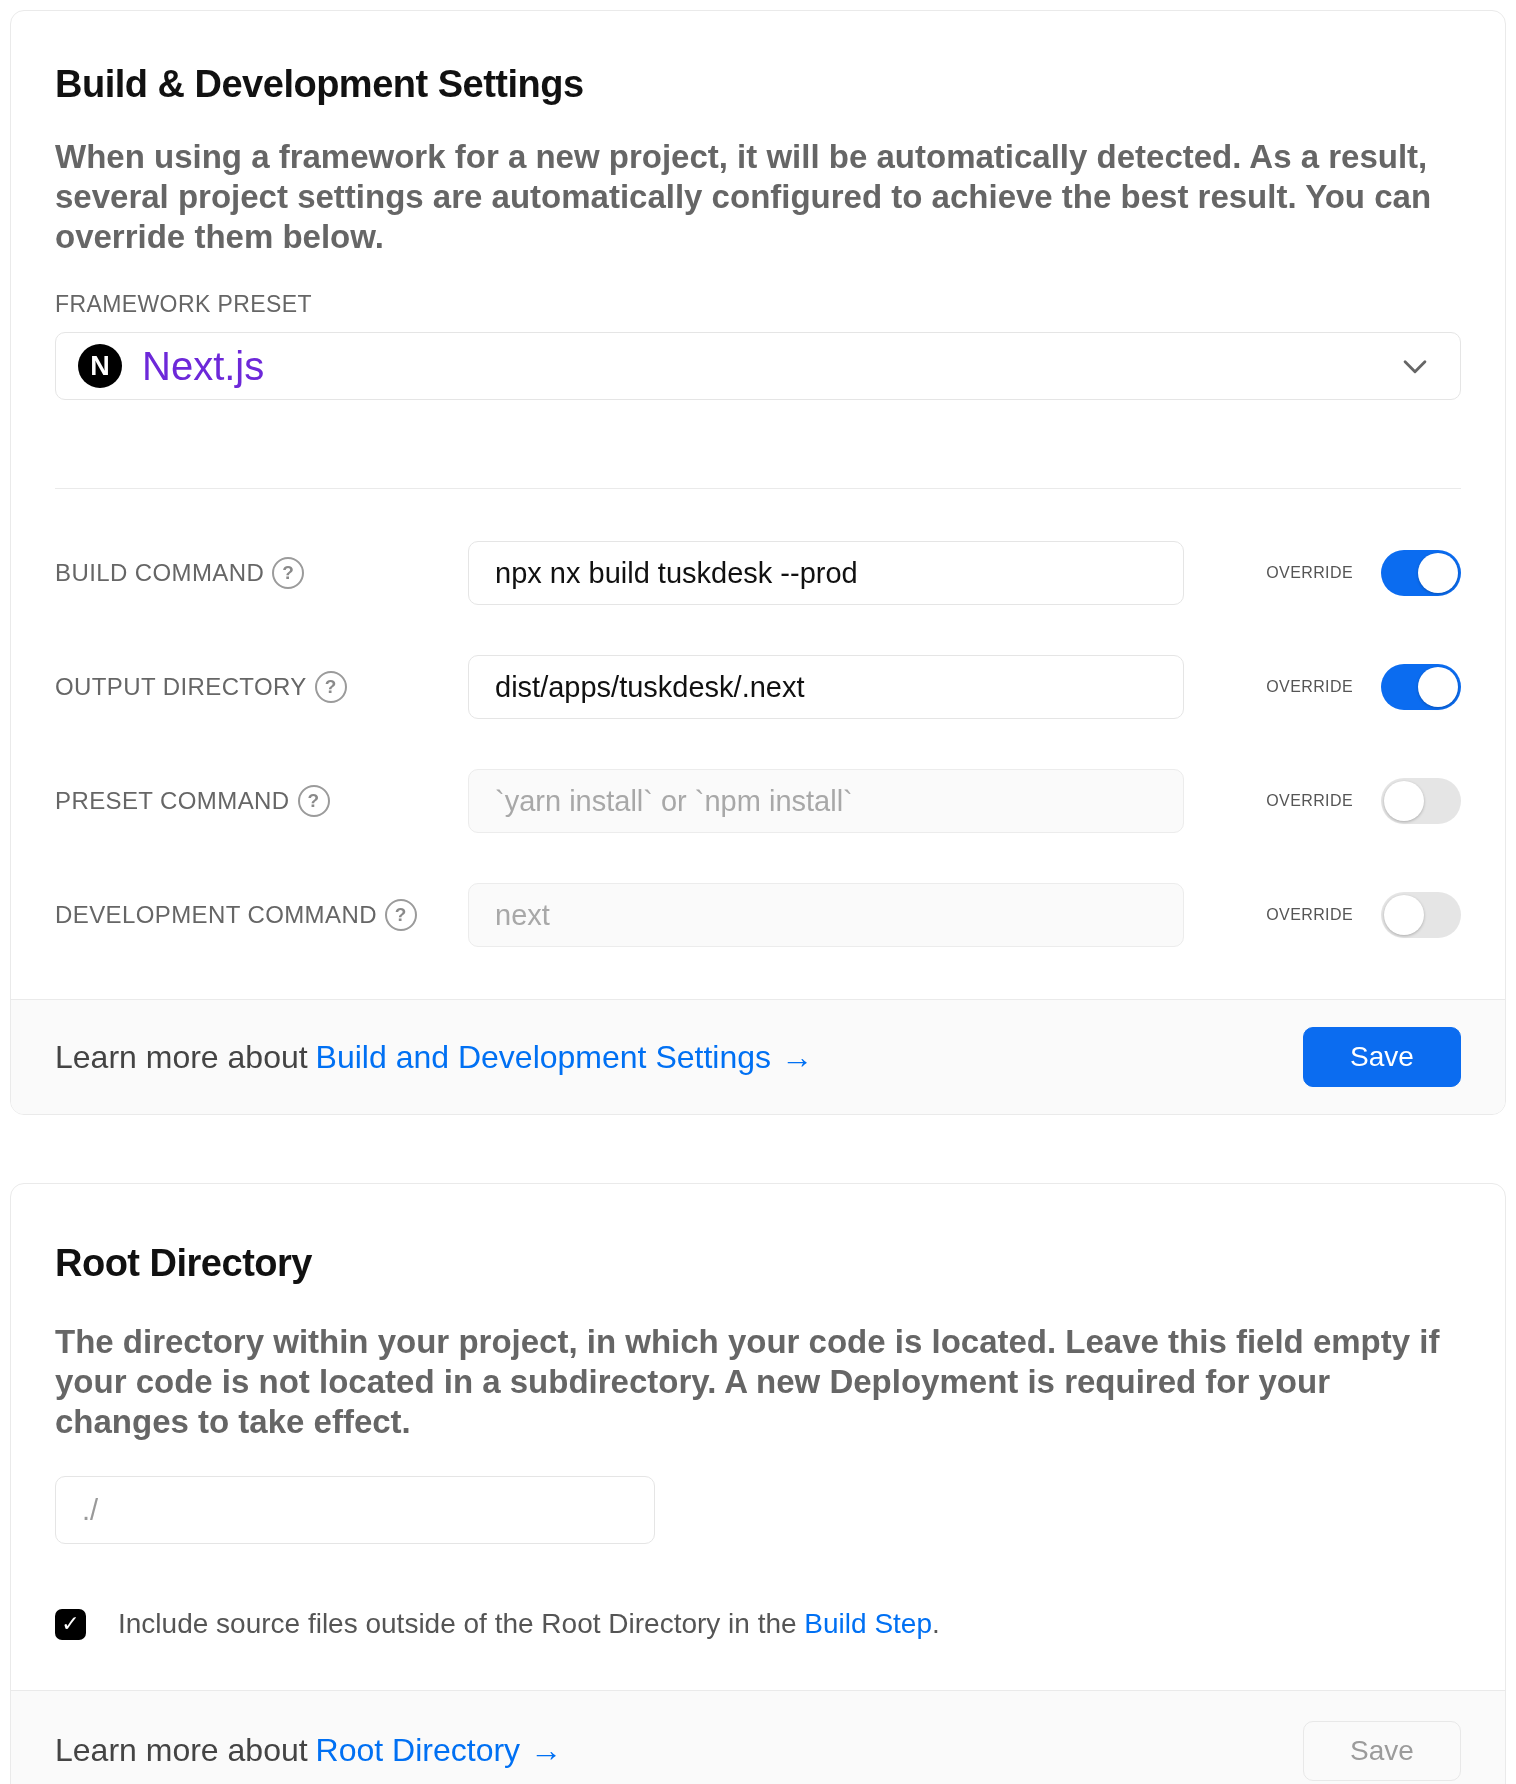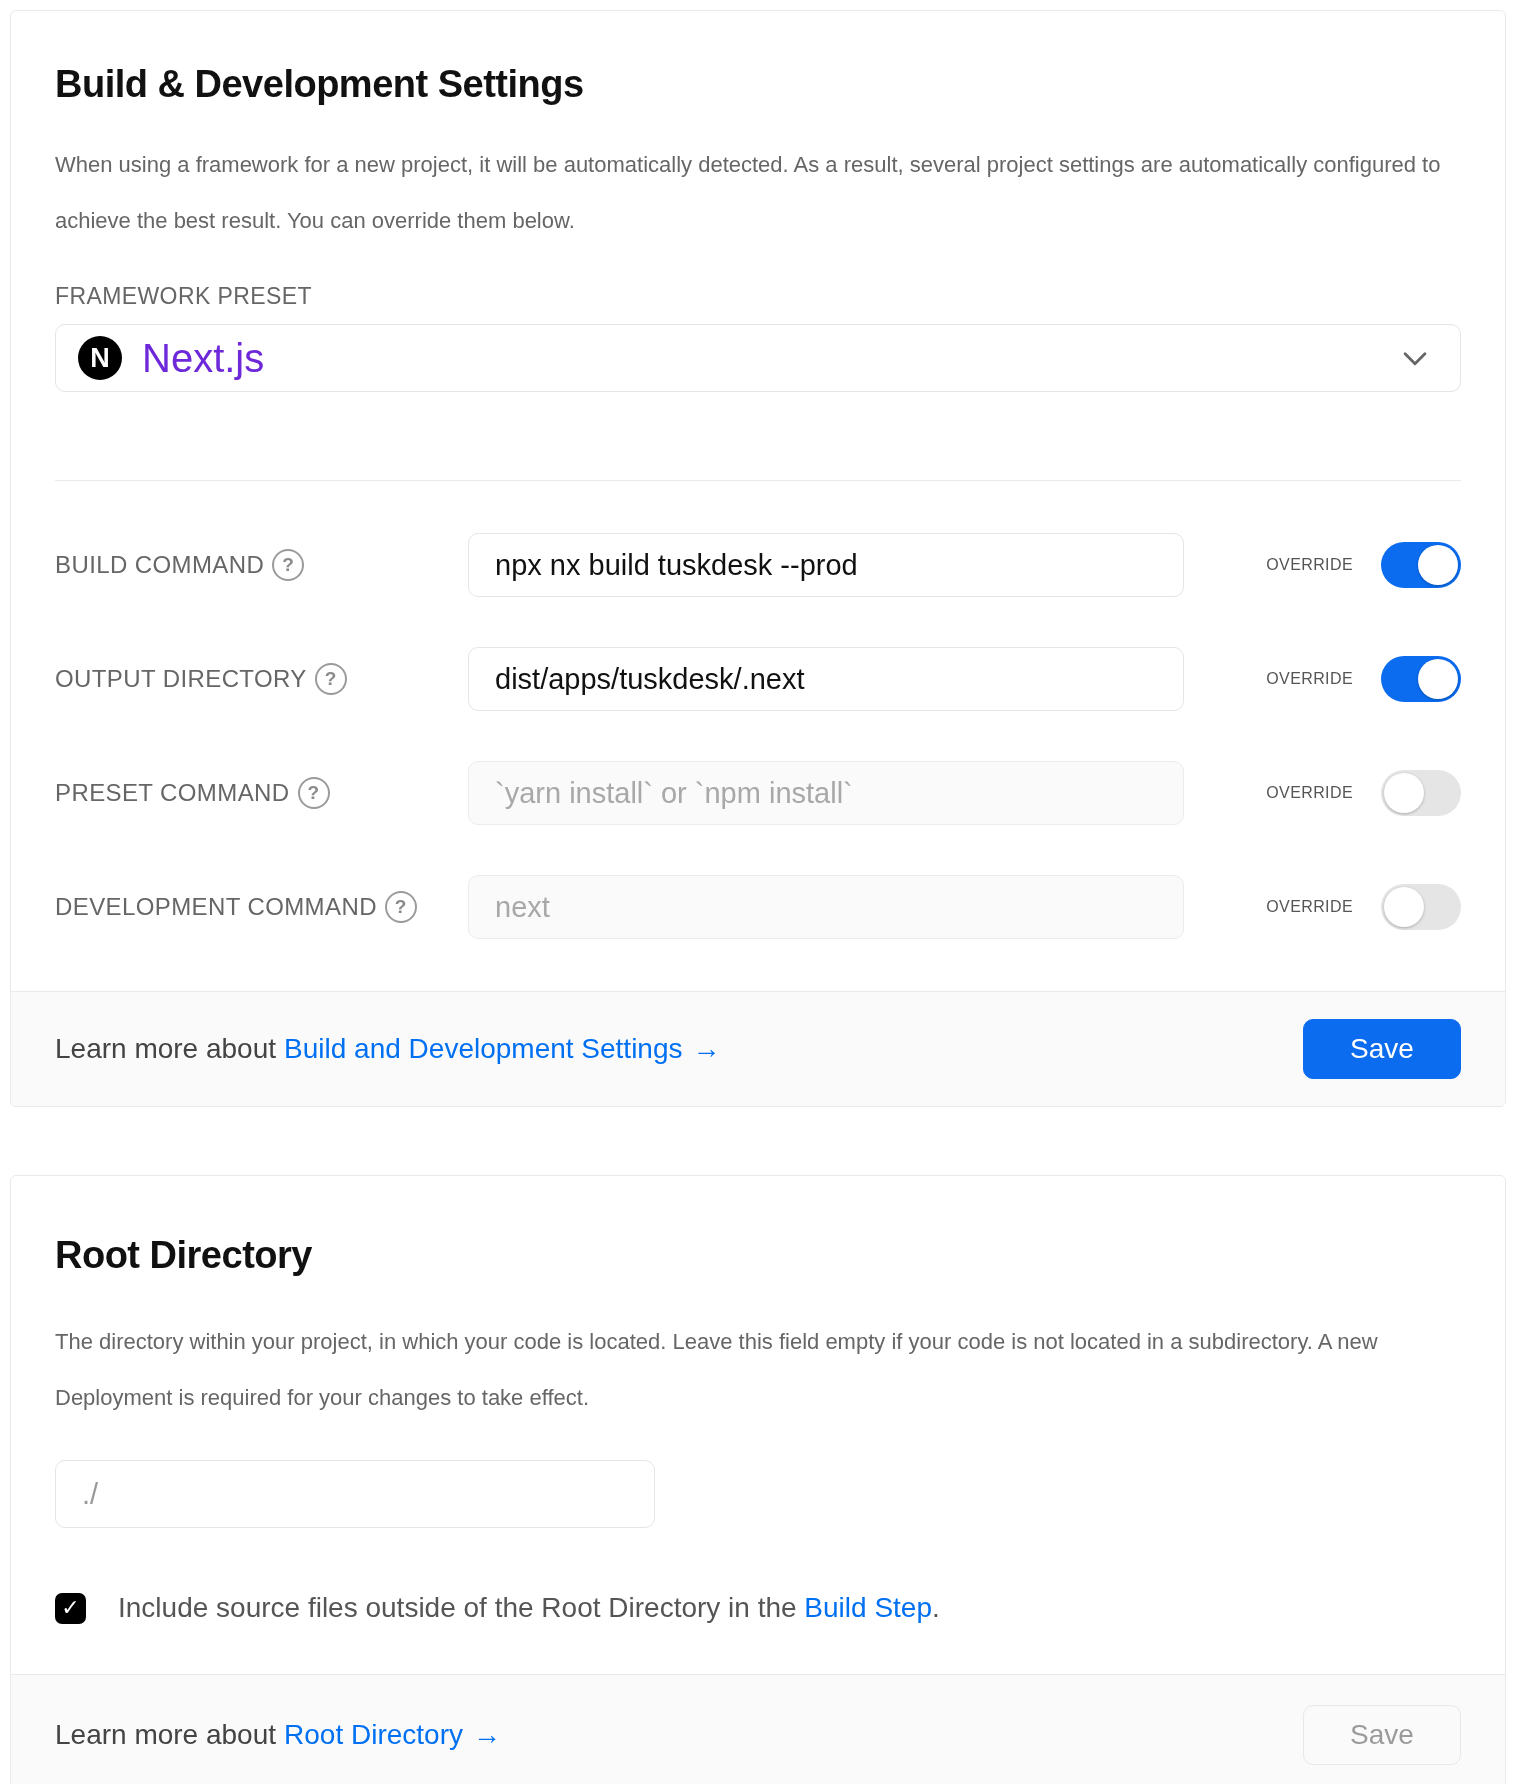--- a/index.html
+++ b/index.html
@@ -9,40 +9,41 @@
     font-family: "Liberation Sans", "DejaVu Sans", sans-serif;
     color: #000;
     position: relative;
   }
   .page { padding: 10px; }
 
   .card {
     width: 1496px;
     background: #fff;
     border: 1px solid #eaeaea;
-    border-radius: 6px;
+    border-radius: 14px;
     overflow: hidden;
   }
   .card + .card { margin-top: 68px; }
 
   .card-body { padding: 50px 44px 0 44px; }
 
   h2.card-title {
     font-size: 38px;
     font-weight: 700;
     letter-spacing: -0.5px;
     color: #111;
     line-height: 46px;
   }
   p.card-desc {
     margin-top: 30px;
-    font-size: 22px;
-    line-height: 56px;
+    font-size: 33px;
+    line-height: 40px;
     color: #666;
     max-width: 1410px;
+    font-weight: bold;
   }
 
   .field-label {
     margin-top: 34px;
     font-size: 23px;
     letter-spacing: 0.4px;
     color: #666;
   }
 
   
@@ -156,21 +157,21 @@
   .card-footer {
     margin-top: 52px;
     border-top: 1px solid #eaeaea;
     background: #fafafa;
     height: 115px;
     display: flex;
     align-items: center;
     padding: 0 44px;
   }
   .card-footer.tall { height: 120px; justify-content: flex-end; }
-  .footer-text { font-size: 28px; color: #444; }
+  .footer-text { font-size: 32px; color: #444; }
   .footer-link { color: #0070f3; text-decoration: none; cursor: pointer; margin-left: 8px; }
   .footer-arrow { color: #0070f3; margin-left: 10px; text-decoration: none; cursor: pointer; }
 
   .save-btn {
     margin-left: auto;
     height: 60px;
     min-width: 158px;
     padding: 0 28px;
     border-radius: 10px;
     border: 1px solid #0b6cf0;

